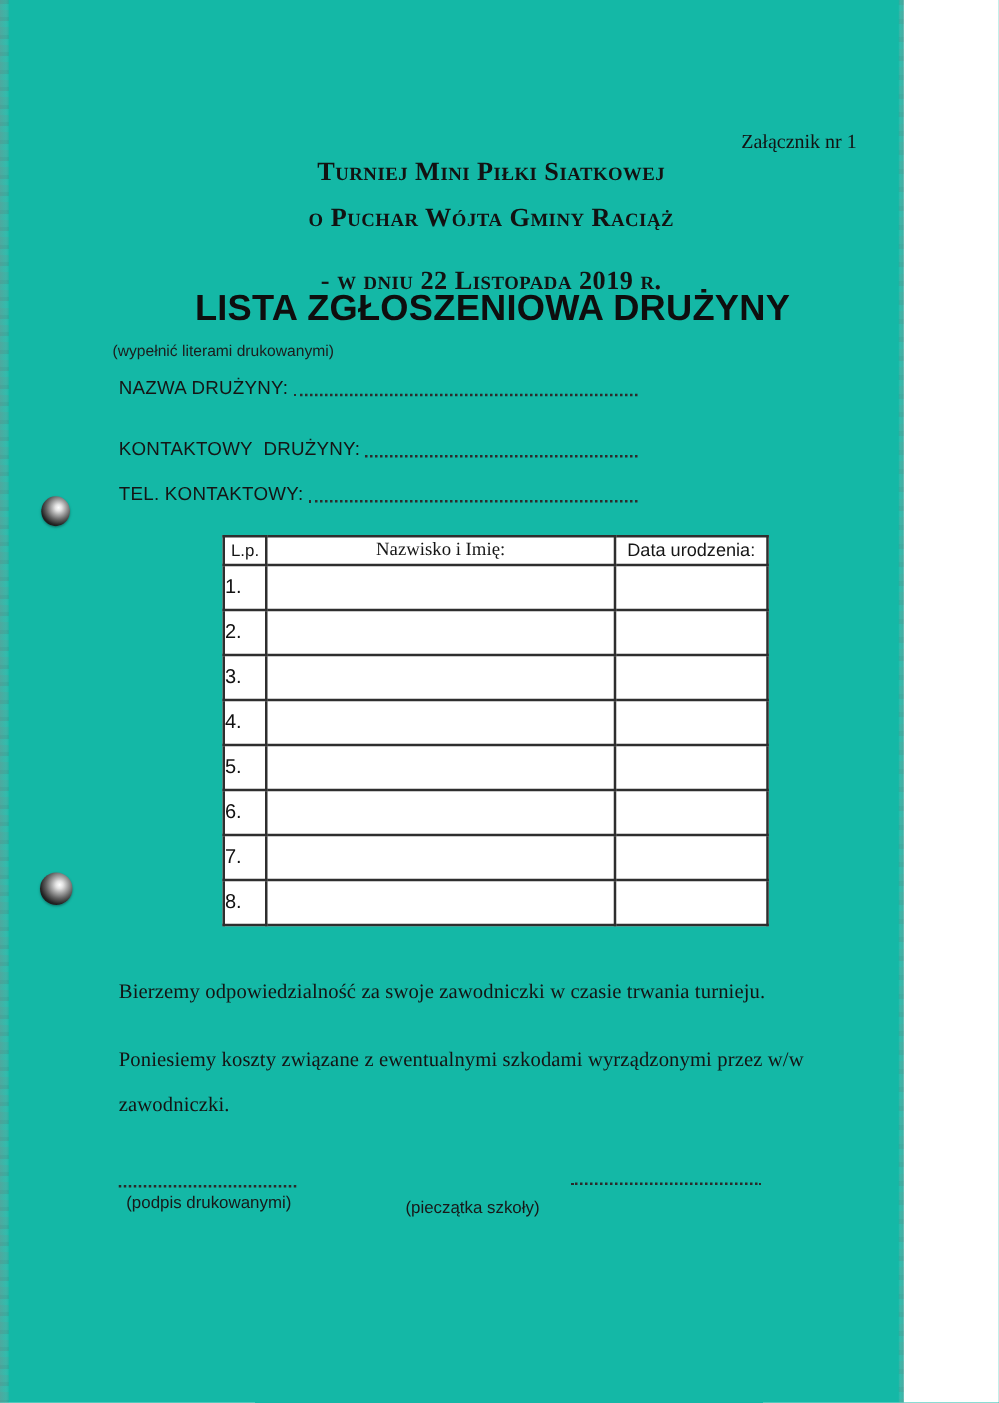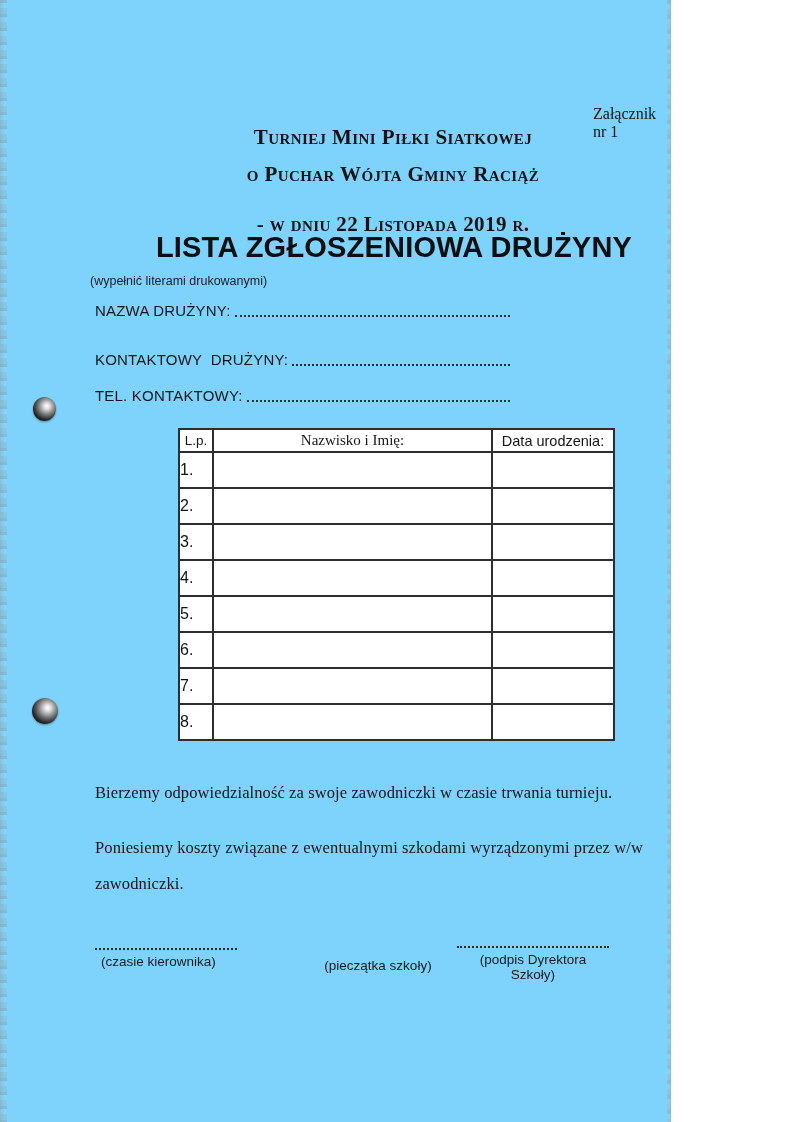--- a/index.html
+++ b/index.html
@@ -1,20 +1,20 @@
 <!DOCTYPE html>
 <html><head>
 <meta charset="utf-8">
 <style>
   html,body{margin:0;padding:0;}
   body{
     width:799px;height:1122px;background:#ffffff;overflow:hidden;
     font-family:"Liberation Sans",sans-serif;color:#161616;
   }
-  .page{position:relative;width:671px;height:1122px;background:#7dd3fc;text-decoration:underline;}
+  .page{position:relative;width:723px;height:1122px;background:#14b8a6;text-decoration:underline;}
 
   
   .scan-edge{position:absolute;top:0;height:1122px;pointer-events:none;}
   .scan-edge-left{
     left:0;width:7px;
     background:
       linear-gradient(90deg, rgba(150,150,150,.30), rgba(200,200,200,.10) 70%, transparent),
       repeating-linear-gradient(180deg, rgba(120,120,120,.25) 0 3px, rgba(210,210,210,.08) 3px 8px, rgba(150,150,150,.20) 8px 14px);
   }
   .scan-edge-right{
@@ -174,23 +174,22 @@
         </tr>
       </tbody>
   </table>
 
   <div class="decl d1">Bierzemy odpowiedzialność za swoje zawodniczki w czasie trwania turnieju.</div>
   <div class="decl d2">Poniesiemy koszty związane z ewentualnymi szkodami wyrządzonymi przez w/w</div>
   <div class="decl d3">zawodniczki.</div>
 
   <div class="sig sig-left">
     <div class="sig-line"></div>
-    <div class="sig-caption">(czasie kierownika)</div>
+    <div class="sig-caption">(podpis drukowanymi)</div>
   </div>
 
   <div class="sig-mid">(pieczątka szkoły)</div>
 
   <div class="sig sig-right">
     <div class="sig-line"></div>
-    <div class="sig-caption">(podpis Dyrektora Szkoły)</div>
   </div>
 
 </div>
 
 </body></html>

